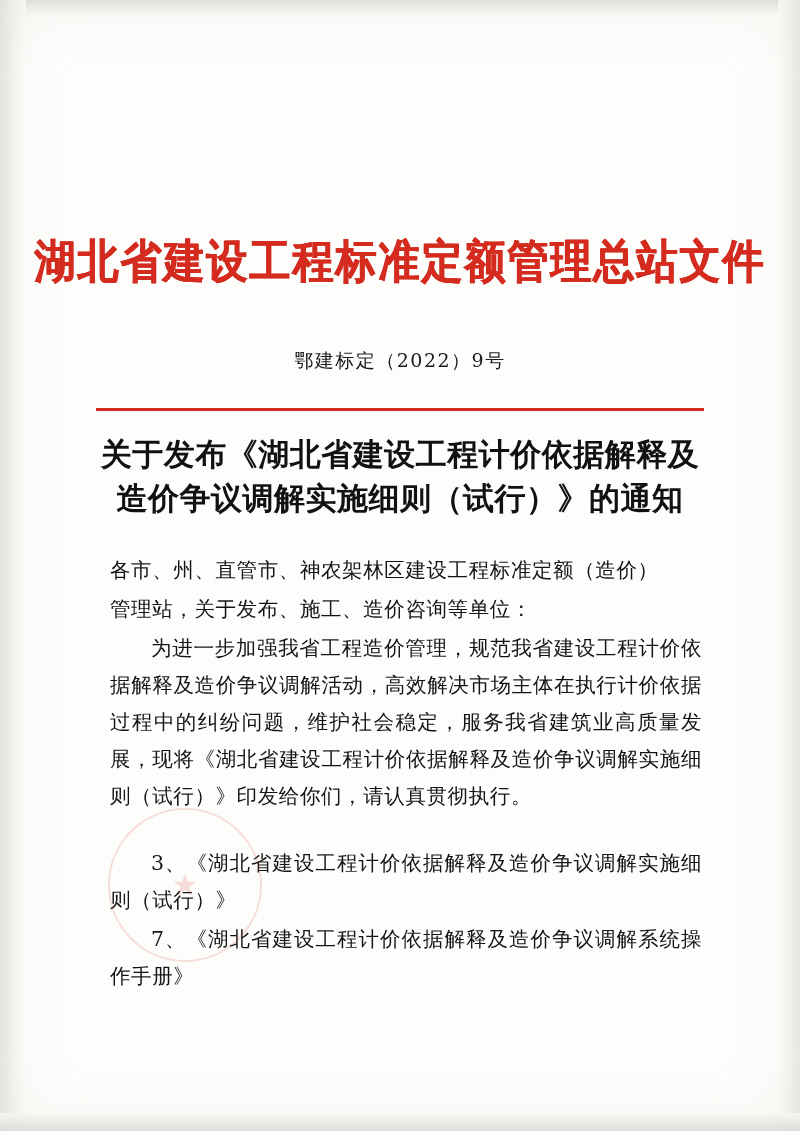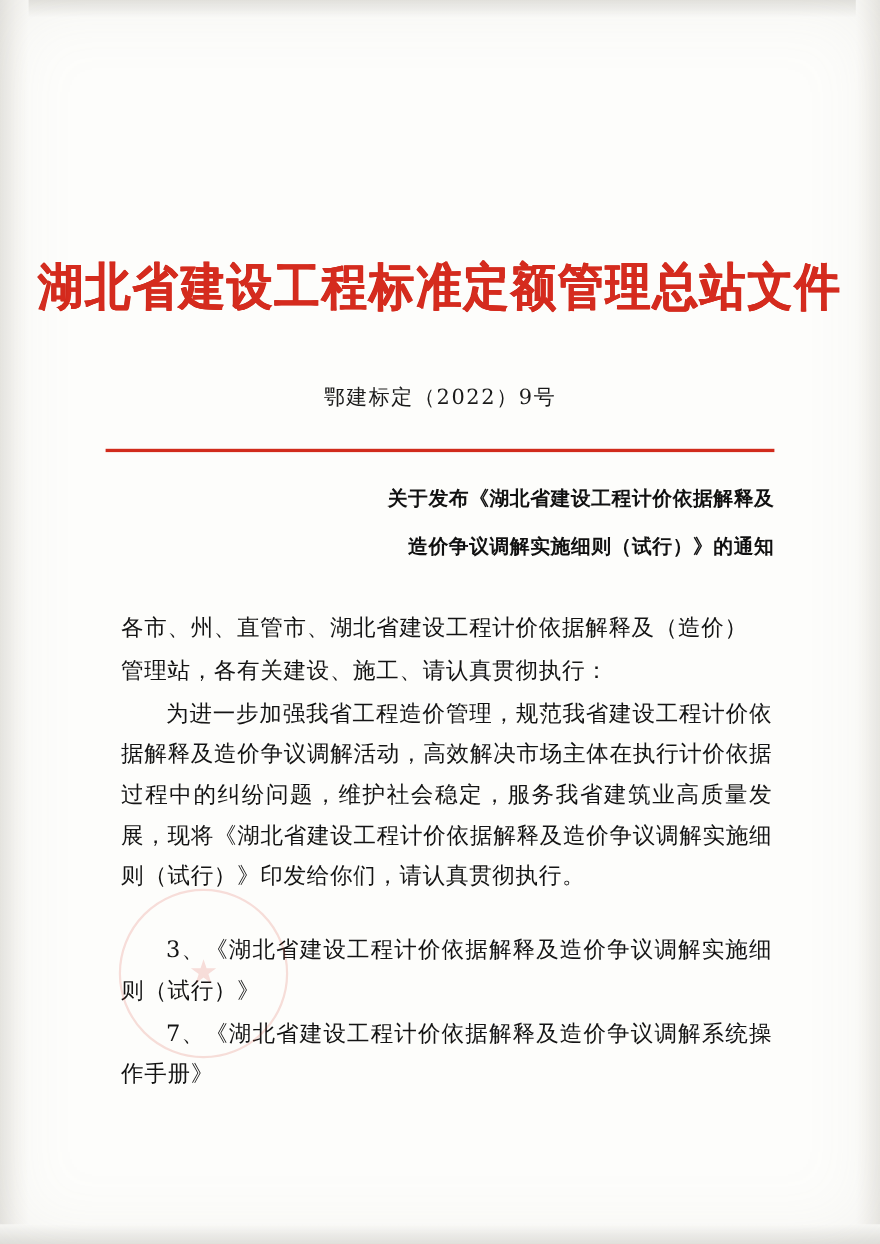--- a/index.html
+++ b/index.html
@@ -85,22 +85,22 @@
     width: 608px;
     height: 2.5px;
     background: #d12b1c;
   }
 
   .doc-title {
     position: absolute;
     left: 96px;
     top: 432px;
     width: 608px;
-    text-align: right;
-    font-size: 18px;
+    text-align: center;
+    font-size: 31px;
     font-weight: bold;
     line-height: 44px;
     color: #111;
     letter-spacing: 0.5px;
   }
   .doc-title .line {
     display: block;
     white-space: nowrap;
   }
 
@@ -173,22 +173,22 @@
   <div class="doc-number">鄂建标定（2022）9号</div>
 
   <div class="red-rule"></div>
 
   <div class="doc-title">
     <span class="line">关于发布《湖北省建设工程计价依据解释及</span>
     <span class="line">造价争议调解实施细则（试行）》的通知</span>
   </div>
 
   <div class="body-text">
-    <p>各市、州、直管市、湖北省建设工程计价依据解释及（造价）</p>
-    <p>管理站，各有关建设、施工、请认真贯彻执行：</p>
+    <p>各市、州、直管市、神农架林区建设工程标准定额（造价）</p>
+    <p>管理站，关于发布、施工、造价咨询等单位：</p>
     <p class="indent2">为进一步加强我省工程造价管理，规范我省建设工程计价依据解释及造价争议调解活动，高效解决市场主体在执行计价依据过程中的纠纷问题，维护社会稳定，服务我省建筑业高质量发展，现将《湖北省建设工程计价依据解释及造价争议调解实施细则（试行）》印发给你们，请认真贯彻执行。</p>
     <div class="gap"></div>
     <p class="indent2">3、《湖北省建设工程计价依据解释及造价争议调解实施细则（试行）》</p>
     <p class="indent2">7、《湖北省建设工程计价依据解释及造价争议调解系统操作手册》</p>
   </div>
 
   <div class="seal">
     <span class="seal-star">★</span>
   </div>
 

